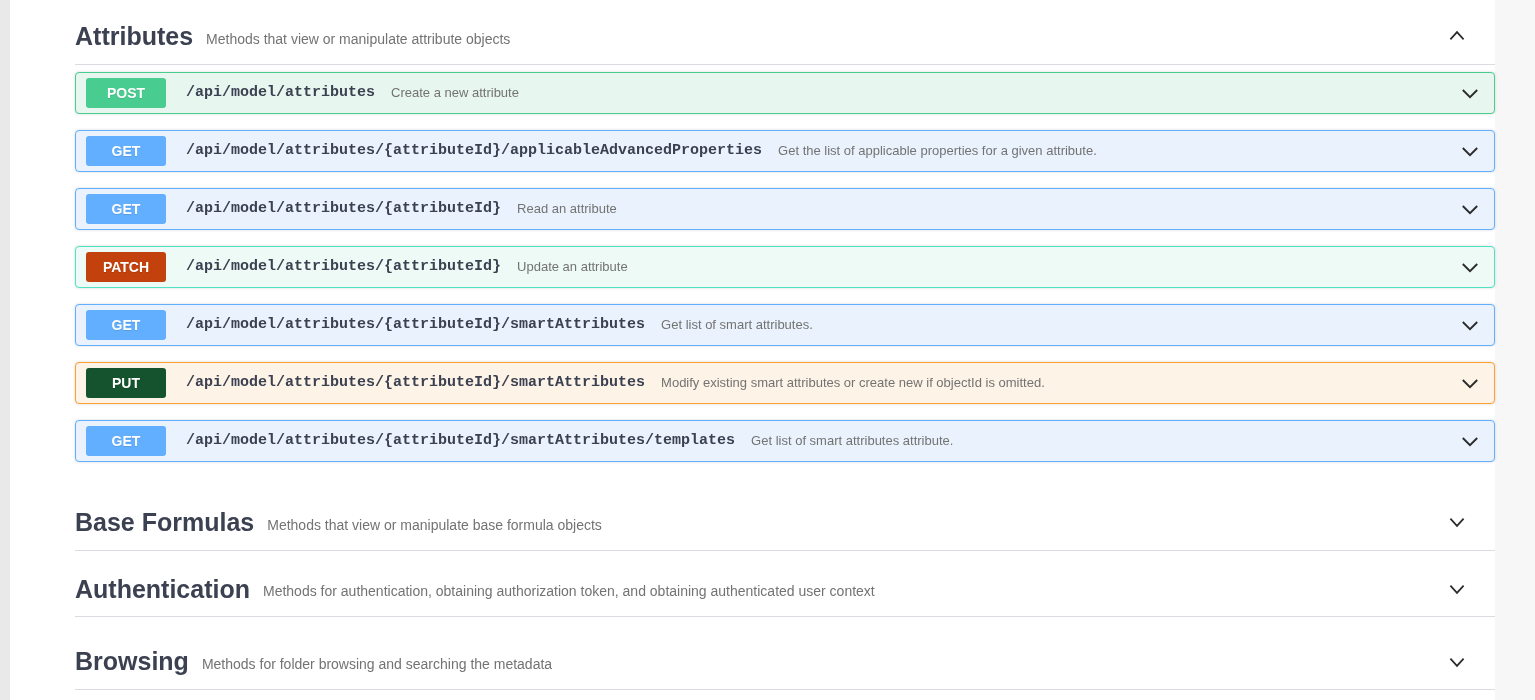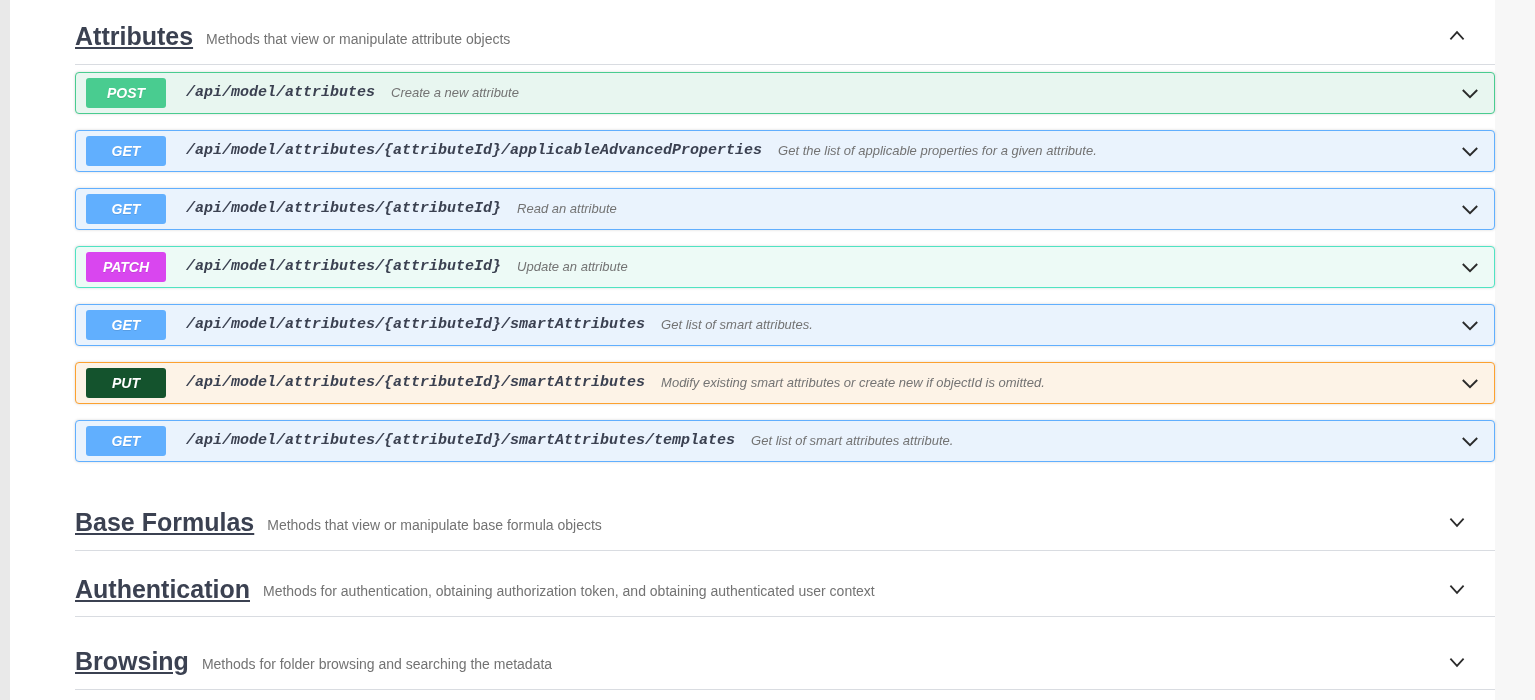--- a/index.html
+++ b/index.html
@@ -24,38 +24,38 @@
   }
 
   
   .tag-header {
     display: flex; align-items: center;
     cursor: pointer;
   }
   .tag-header.expanded { padding-top: 22px; }
   .tag-title {
     font-size: 25px; font-weight: bold;
-    color: #3b4151; line-height: 1.15; text-decoration: underline;
+    color: #3b4151; line-height: 1.15;
   }
   .tag-desc {
     font-size: 14px; color: #737373;
     margin-left: 13px; padding-top: 5px;
   }
   .tag-chevron {
     margin-left: auto; margin-right: 27px;
     display: flex; align-items: center;
     cursor: pointer;
   }
   .tag-divider {
     border-bottom: 1px solid #d9dce1;
     margin-top: 13px;
   }
 
   
-  .ops { padding-top: 7px; font-style: italic; }
+  .ops { padding-top: 7px; }
   .op-row {
     display: flex; align-items: center;
     height: 42px;
     border: 1px solid;
     border-radius: 4px;
     margin-bottom: 16px;
     box-shadow: 0 0 3px rgba(0,0,0,.16);
     padding: 0 8px 0 10px;
     cursor: pointer;
   }
@@ -140,21 +140,21 @@
         <span class="op-path">/api/model/attributes/{attributeId}</span>
         <span class="op-summary">Read an attribute</span>
         <span class="op-chevron">
           <svg class="chev" width="24" height="24" viewBox="0 0 20 20">
               <polyline points="4,7.5 10,13.5 16,7.5" fill="none" stroke="#2b2b2b" stroke-width="1.6"></polyline>
             </svg>
         </span>
       </div>
 
       <div class="op-row" style="background-color: rgb(237, 250, 246); border-color: rgb(80, 227, 194);">
-        <span class="method-badge" style="background-color: #d946ef;">PATCH</span>
+        <span class="method-badge" style="background-color: #c2410c;">PATCH</span>
         <span class="op-path">/api/model/attributes/{attributeId}</span>
         <span class="op-summary">Update an attribute</span>
         <span class="op-chevron">
           <svg class="chev" width="24" height="24" viewBox="0 0 20 20">
               <polyline points="4,7.5 10,13.5 16,7.5" fill="none" stroke="#2b2b2b" stroke-width="1.6"></polyline>
             </svg>
         </span>
       </div>
 
       <div class="op-row" style="background-color: rgb(234, 243, 253); border-color: rgb(97, 175, 254);">

